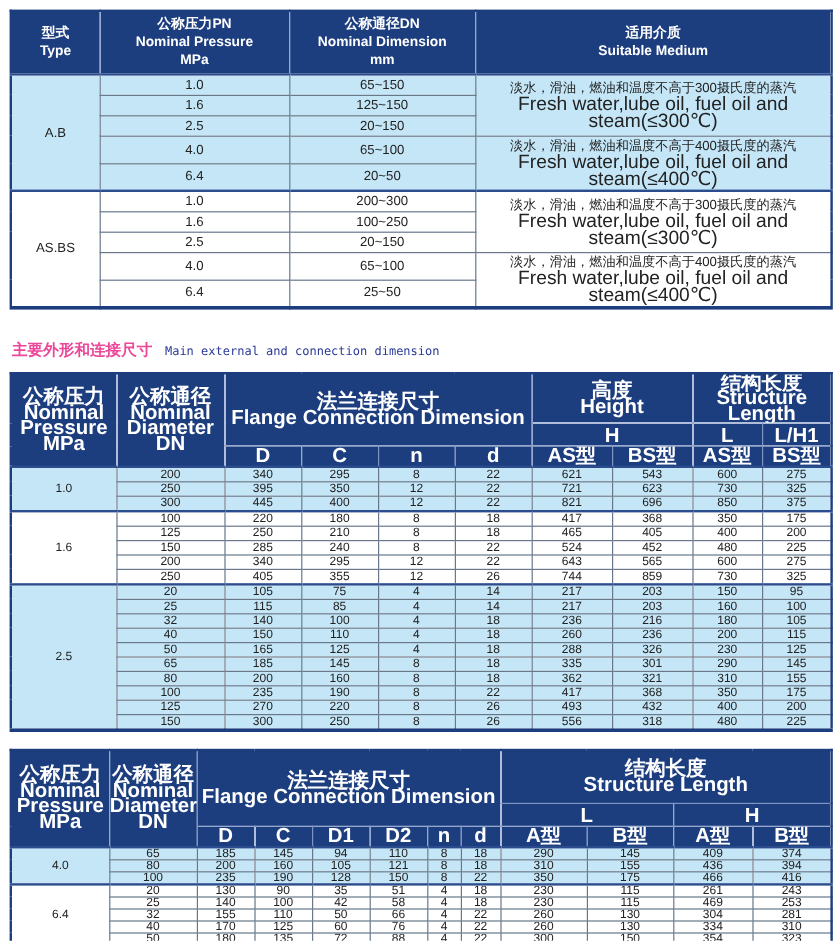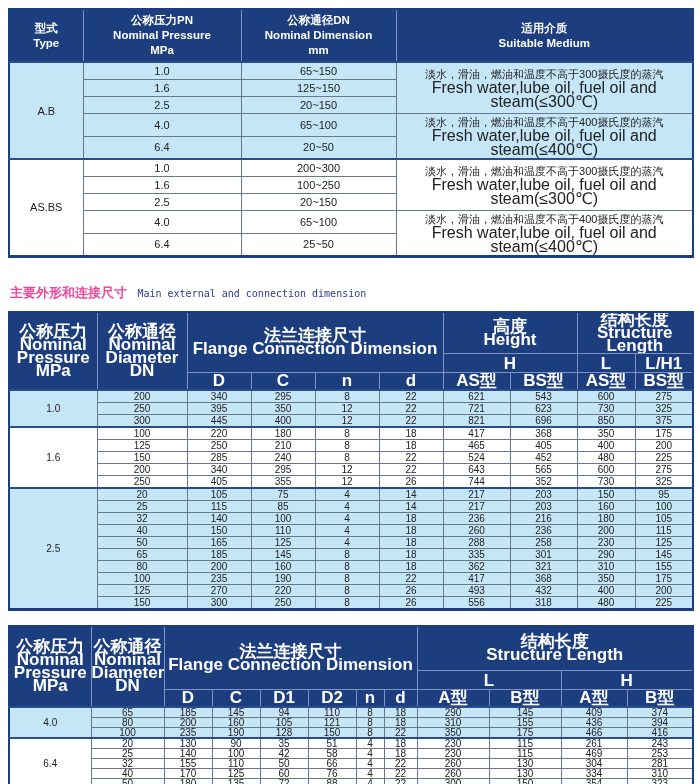--- a/index.html
+++ b/index.html
@@ -284,21 +284,21 @@
           <td>600</td>
           <td>275</td>
         </tr>
         <tr class="sw">
           <td>250</td>
           <td>405</td>
           <td>355</td>
           <td>12</td>
           <td>26</td>
           <td>744</td>
-          <td>352</td>
+          <td>859</td>
           <td>730</td>
           <td>325</td>
         </tr>
         <tr class="sb group-start">
           <td rowspan="10">2.5</td>
           <td>20</td>
           <td>105</td>
           <td>75</td>
           <td>4</td>
           <td>14</td>
@@ -340,21 +340,21 @@
           <td>200</td>
           <td>115</td>
         </tr>
         <tr class="sb">
           <td>50</td>
           <td>165</td>
           <td>125</td>
           <td>4</td>
           <td>18</td>
           <td>288</td>
-          <td>258</td>
+          <td>326</td>
           <td>230</td>
           <td>125</td>
         </tr>
         <tr class="sb">
           <td>65</td>
           <td>185</td>
           <td>145</td>
           <td>8</td>
           <td>18</td>
           <td>335</td>

